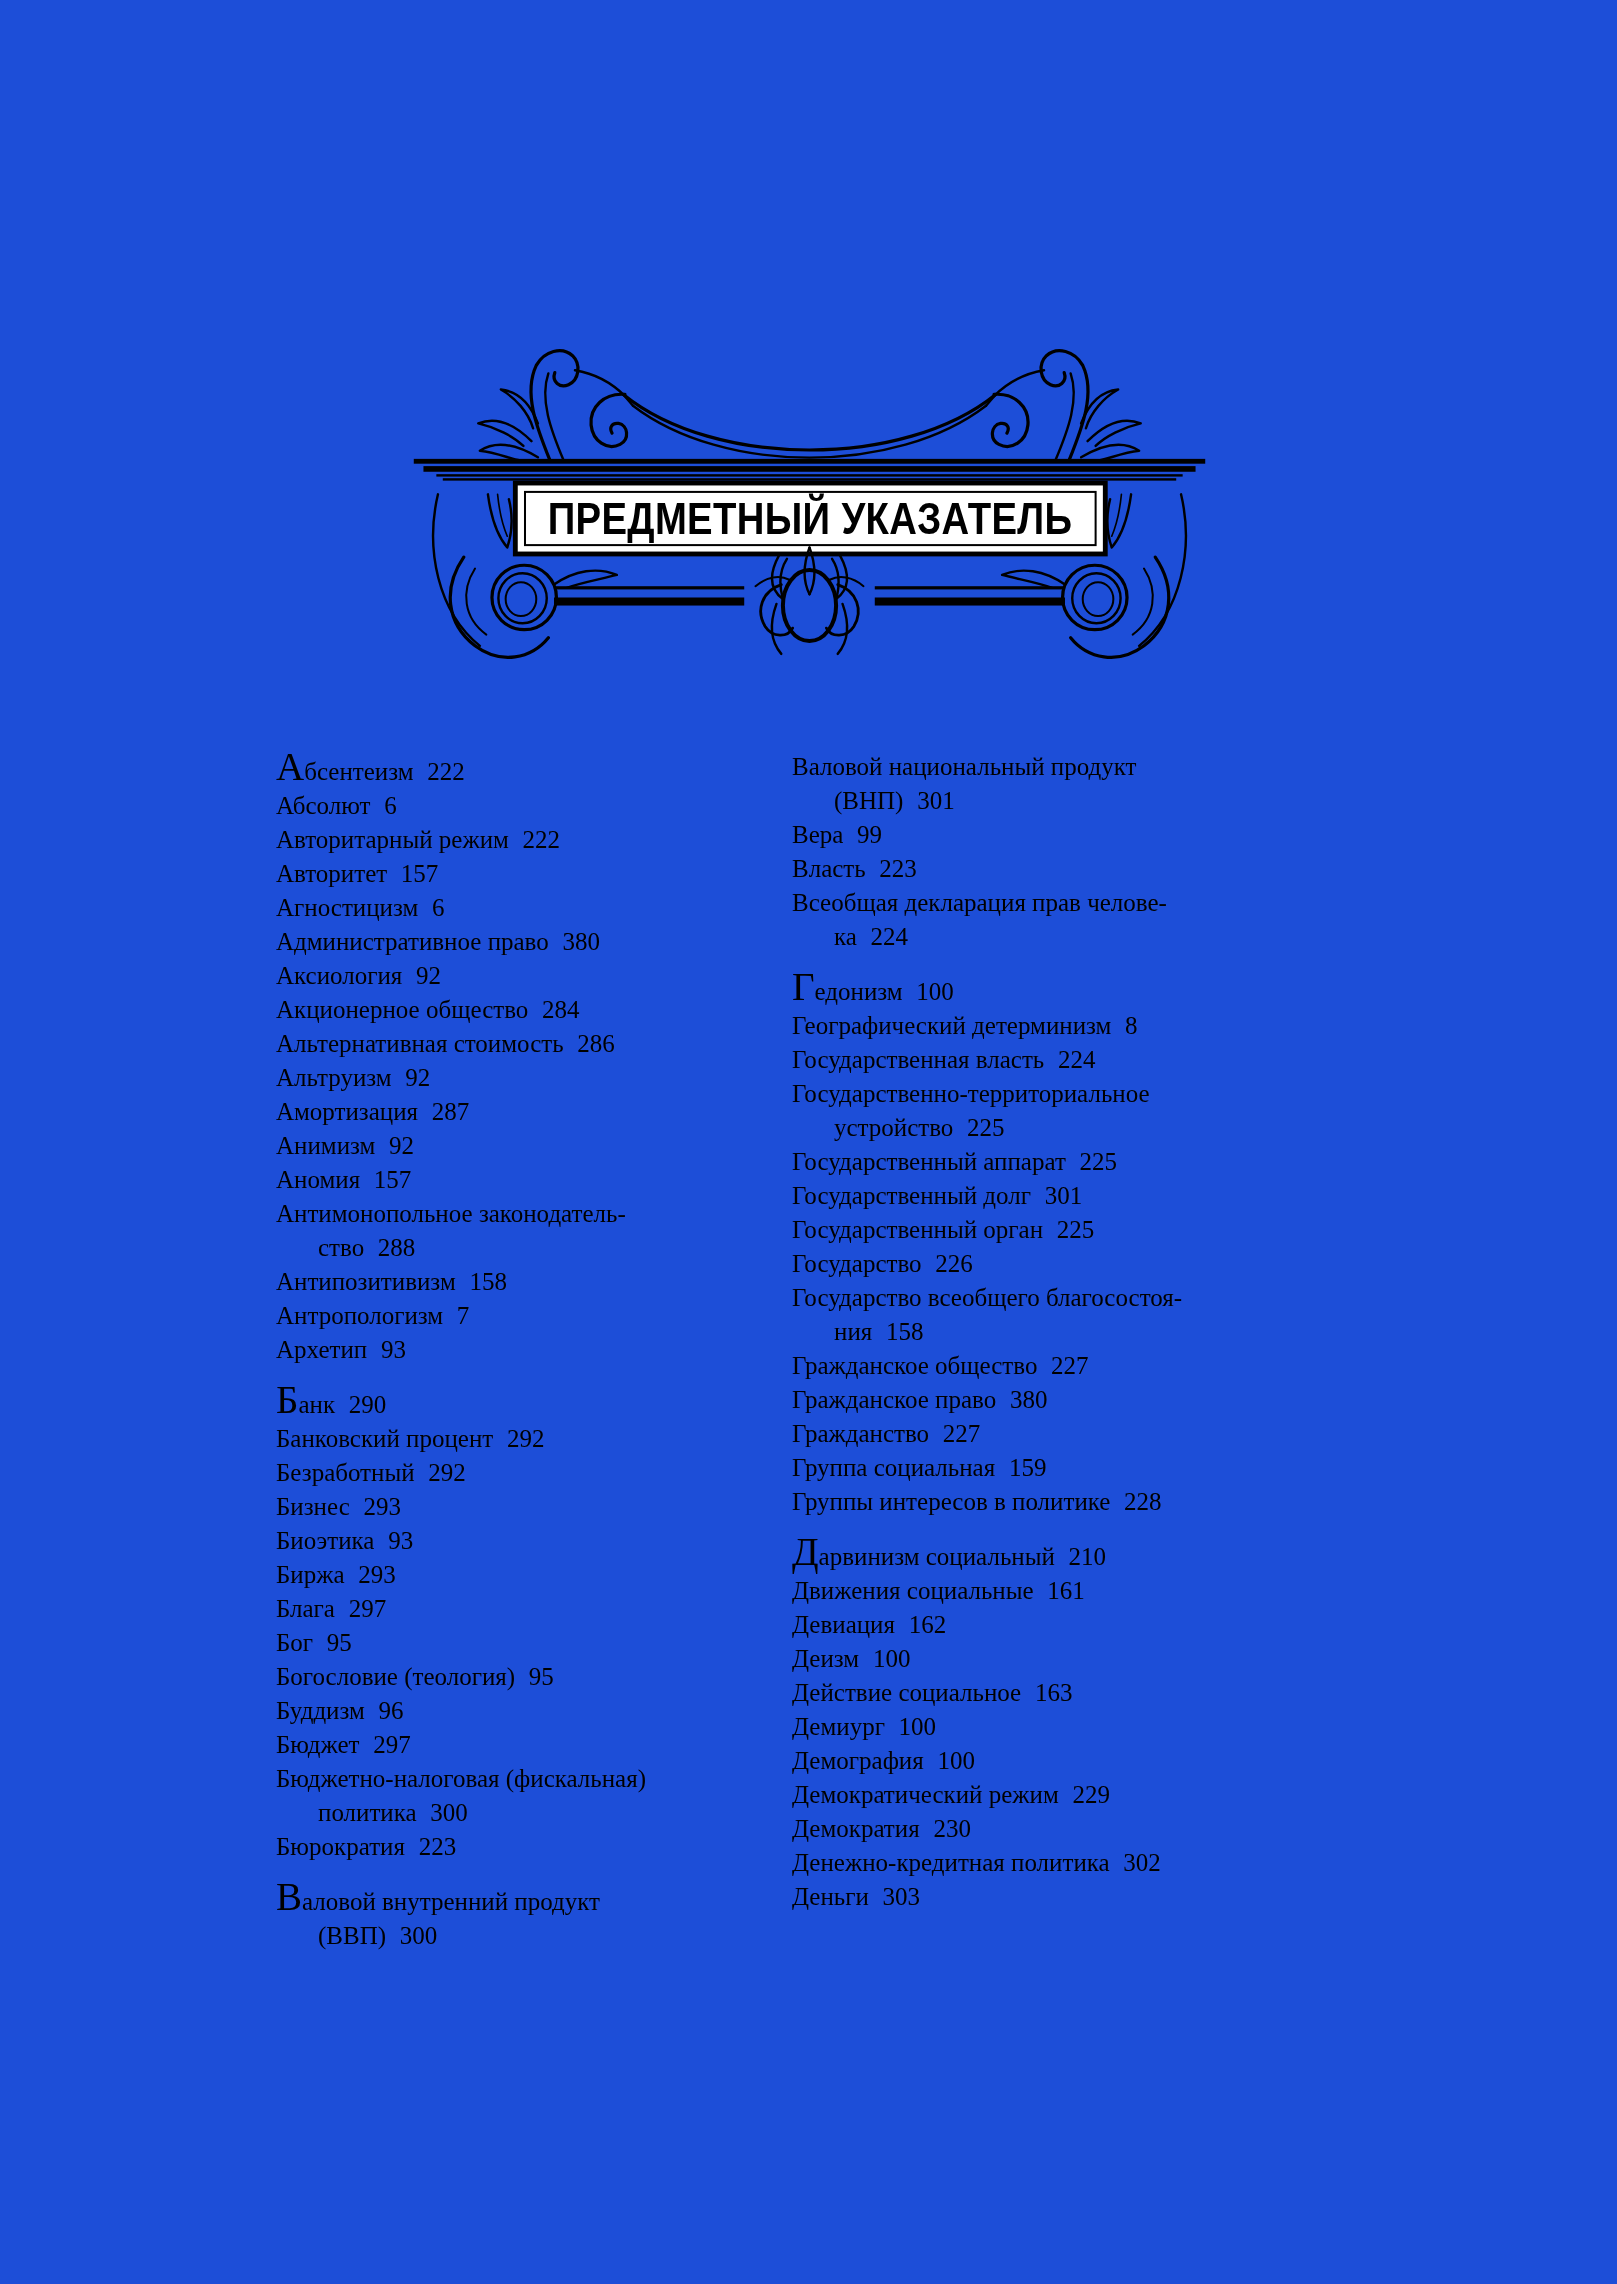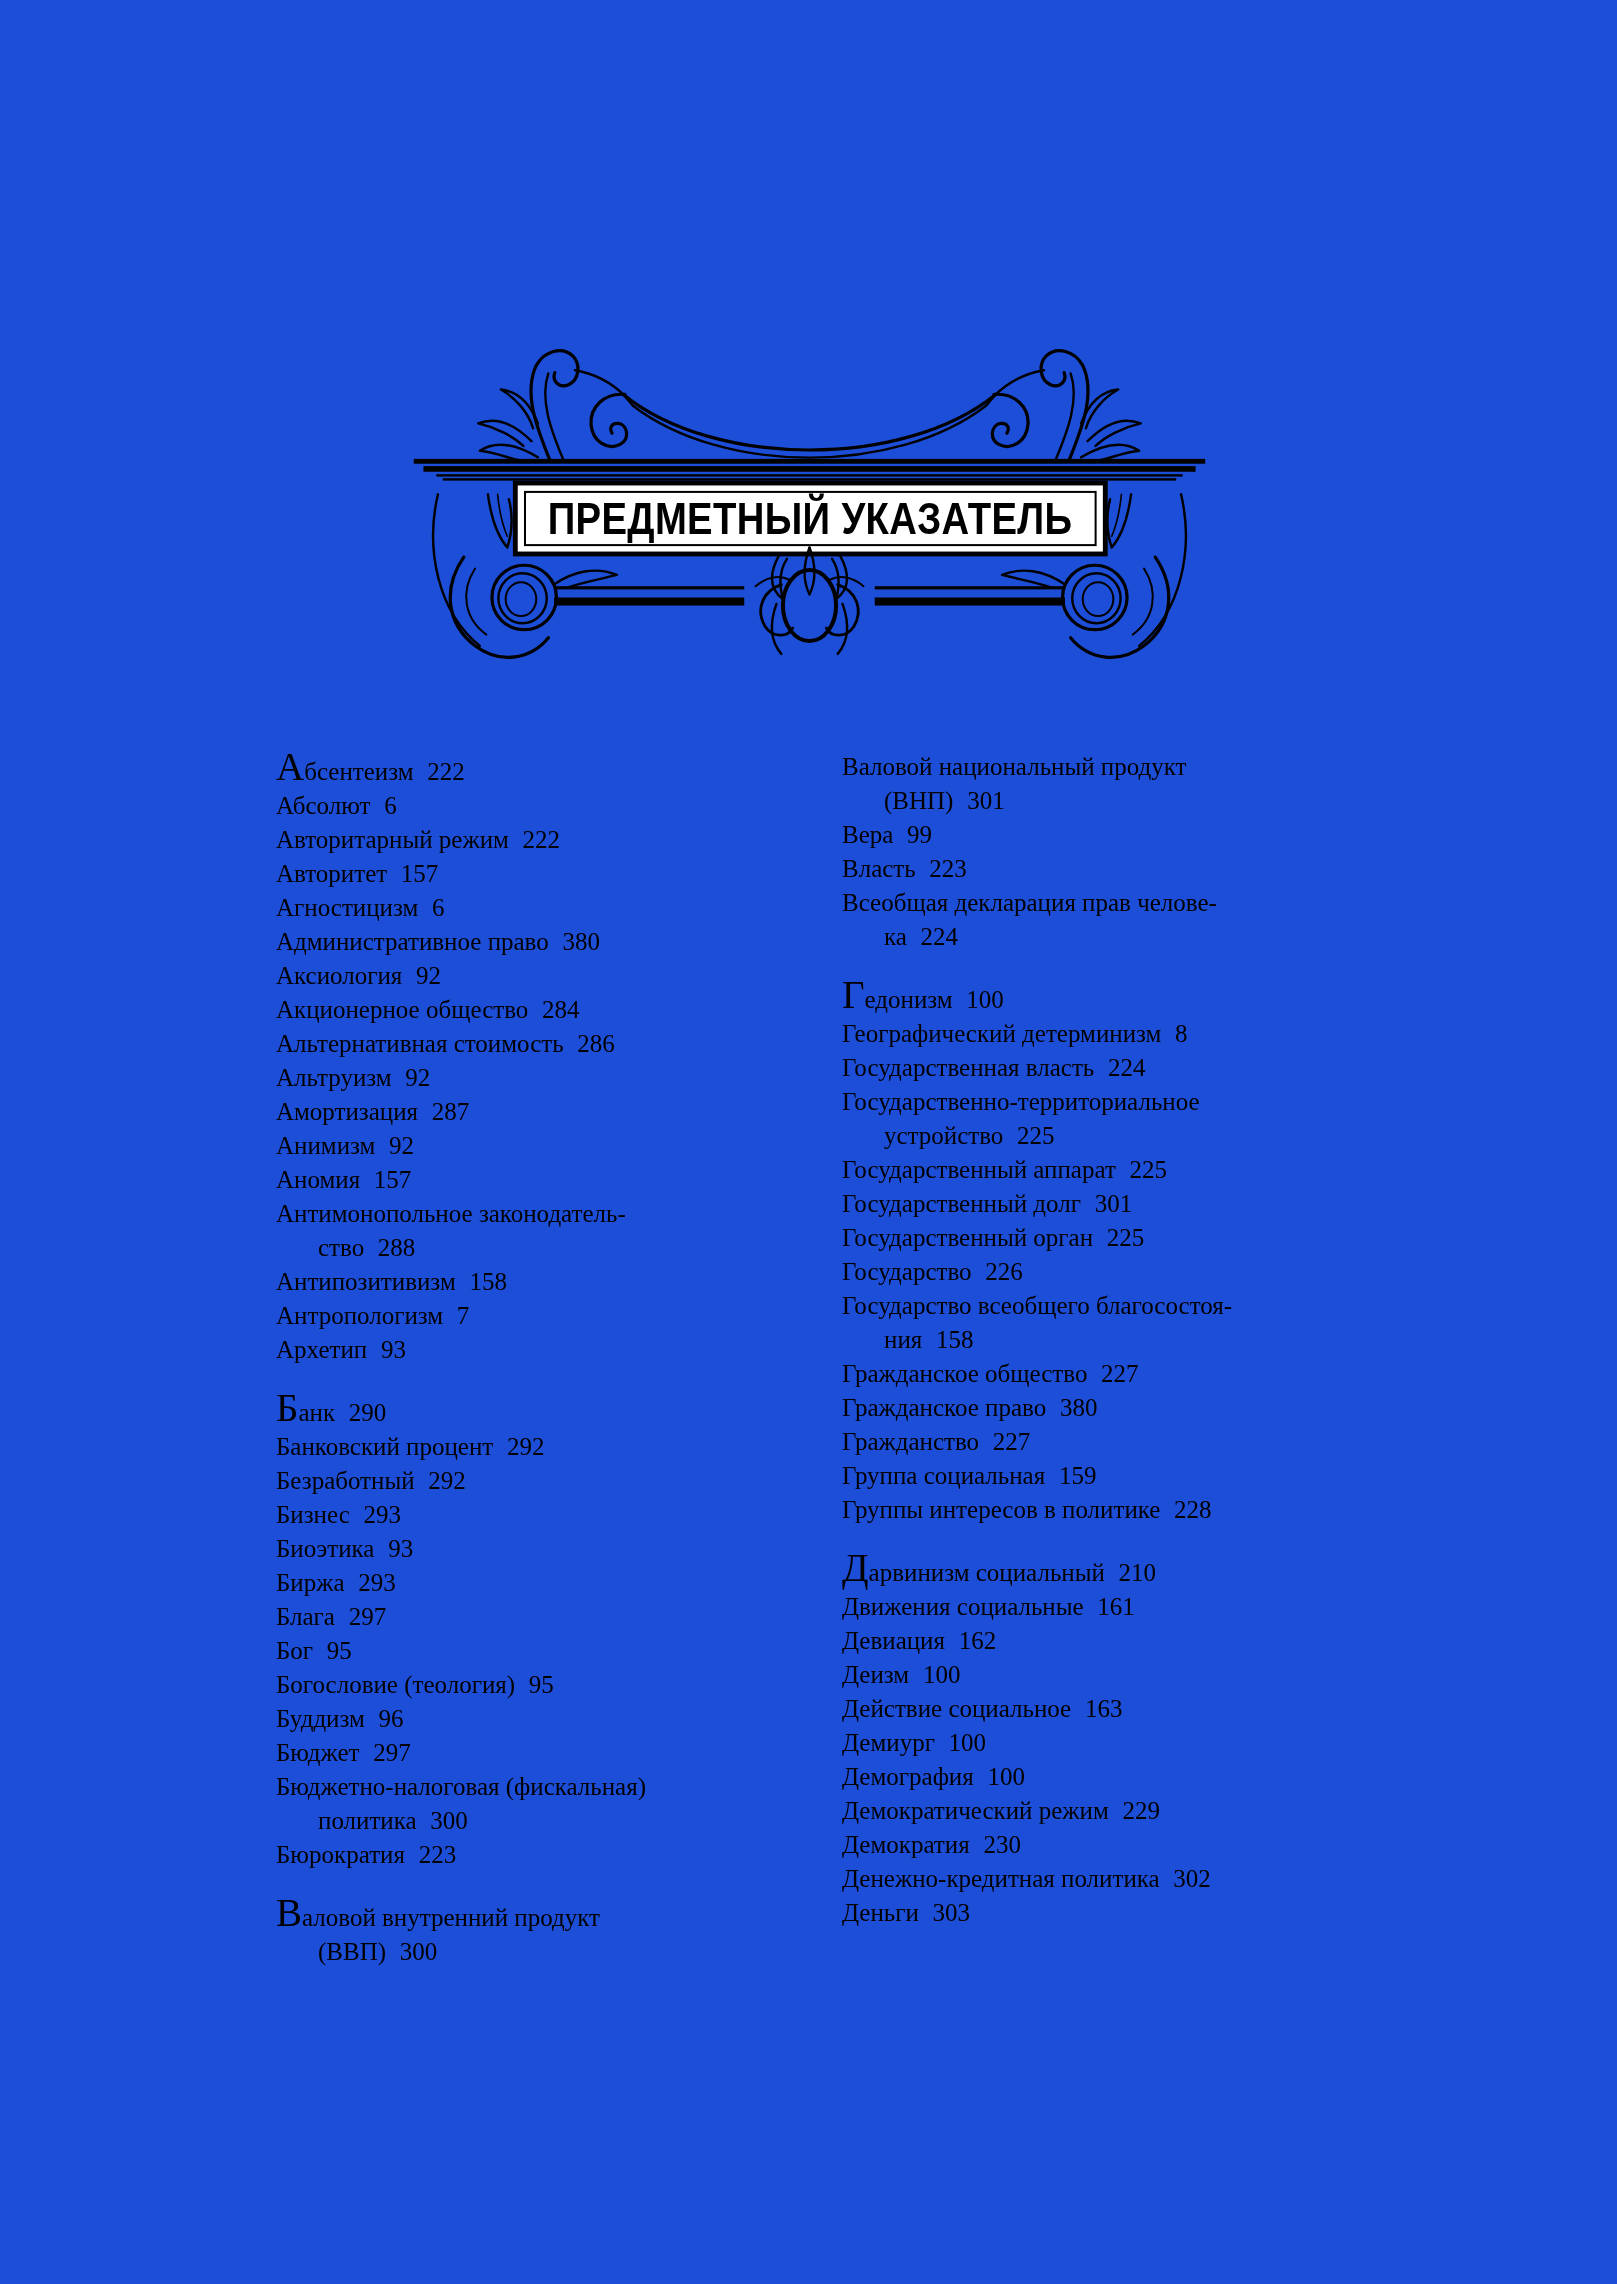--- a/index.html
+++ b/index.html
@@ -17,22 +17,22 @@
     position:absolute;left:98px;top:137px;width:590px;height:71px;
     display:flex;align-items:center;justify-content:center;
     font-family:"Liberation Sans","DejaVu Sans",sans-serif;
     font-weight:700;font-size:44px;letter-spacing:0.4px;white-space:nowrap;
     transform:scaleX(.87);transform-origin:center center;color:#000;
   }
 
   
   .col{position:absolute;top:741px}
   .col-left{left:276px;width:536px}
-  .col-right{left:842px;width:584px}
-  .group{margin-top:24px}
+  .col-right{left:792px;width:584px}
+  .group{margin-top:16px}
   .group:first-child{margin-top:9px}
   .entry{
     font-size:25px;line-height:34px;
     padding-left:42px;text-indent:-42px;
     white-space:nowrap;
   }
   .dc{font-size:39px}
   .pg{margin-left:13.7px}
 </style>
 </head>

